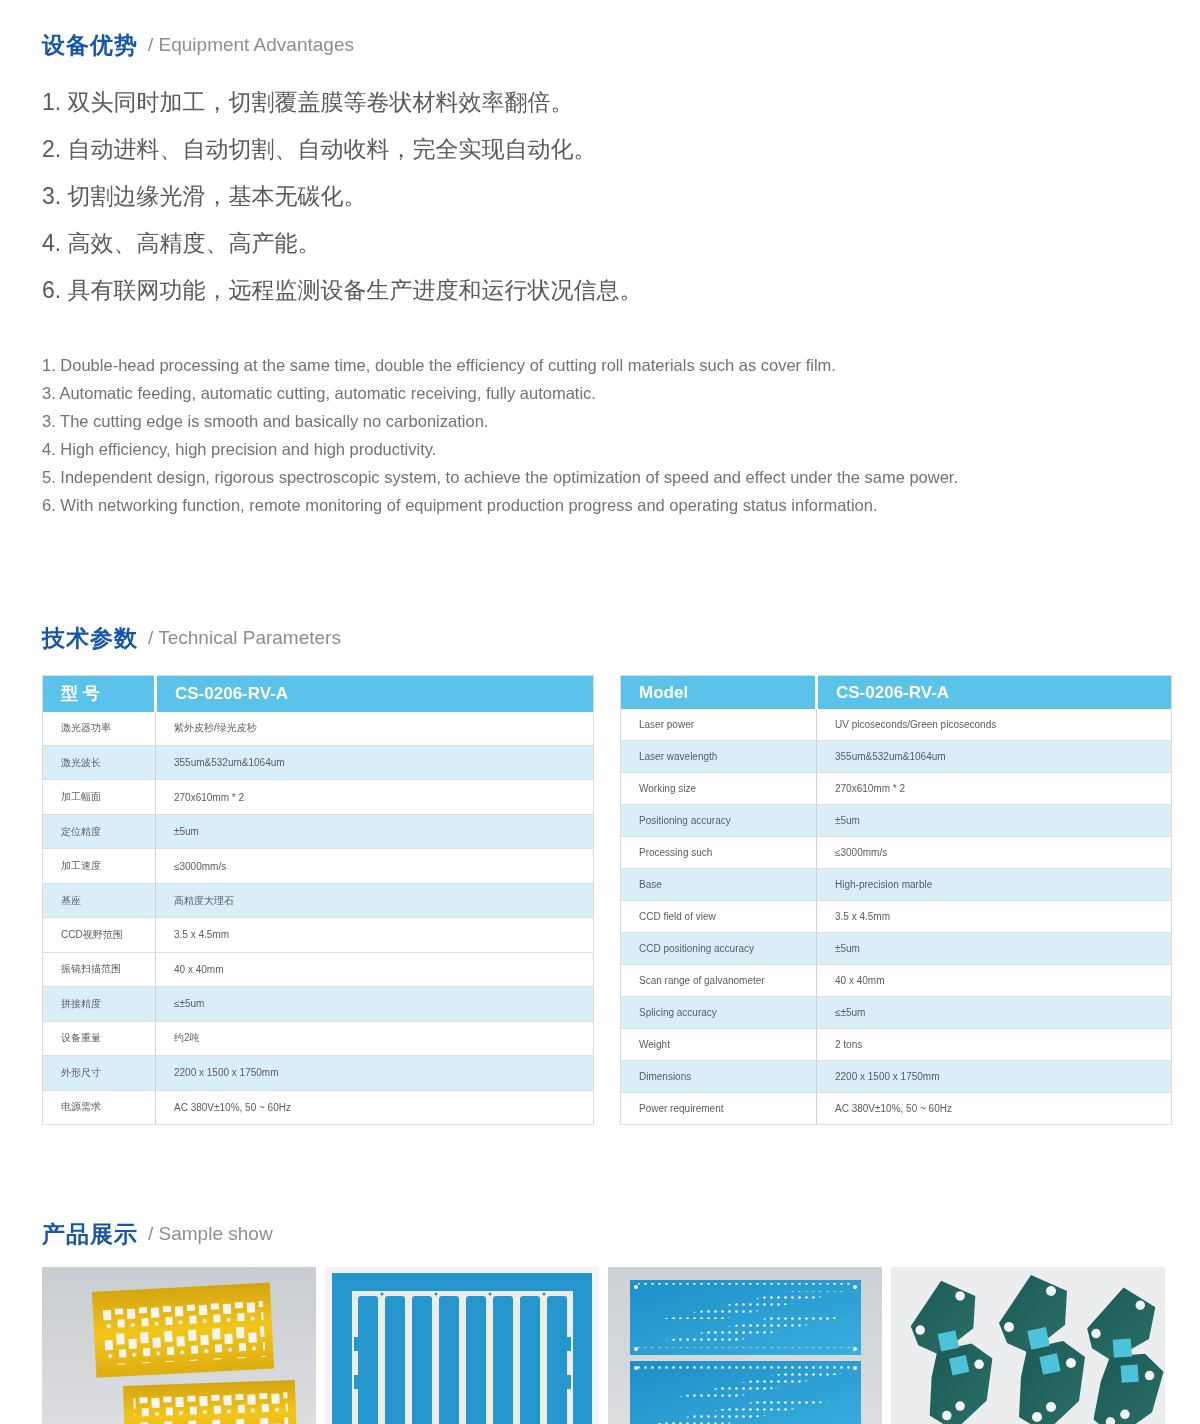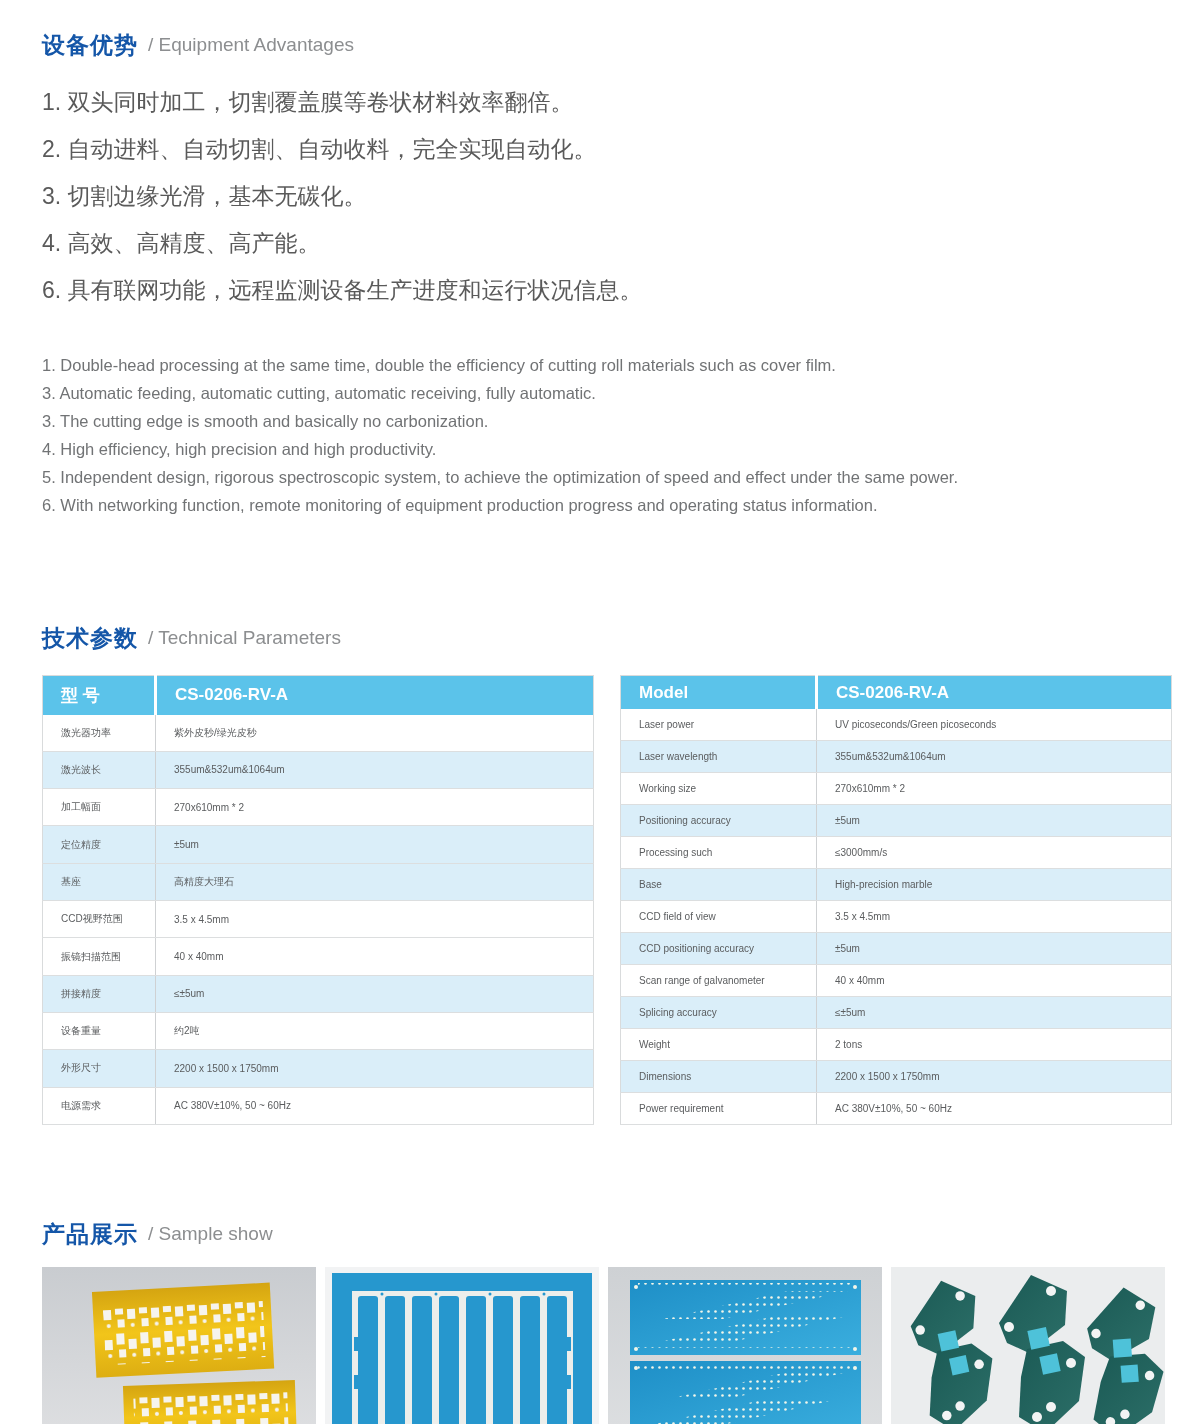--- a/index.html
+++ b/index.html
@@ -94,20 +94,24 @@
             <td>355um&amp;532um&amp;1064um</td>
           </tr>
       <tr>
             <td class="lbl">加工幅面</td>
             <td>270x610mm * 2</td>
           </tr>
       <tr class="alt">
             <td class="lbl">定位精度</td>
             <td>±5um</td>
           </tr>
+      <tr>
+            <td class="lbl">加工速度</td>
+            <td>≤3000mm/s</td>
+          </tr>
       <tr class="alt">
             <td class="lbl">基座</td>
             <td>高精度大理石</td>
           </tr>
       <tr>
             <td class="lbl">CCD视野范围</td>
             <td>3.5 x 4.5mm</td>
           </tr>
       <tr>
             <td class="lbl">振镜扫描范围</td>

